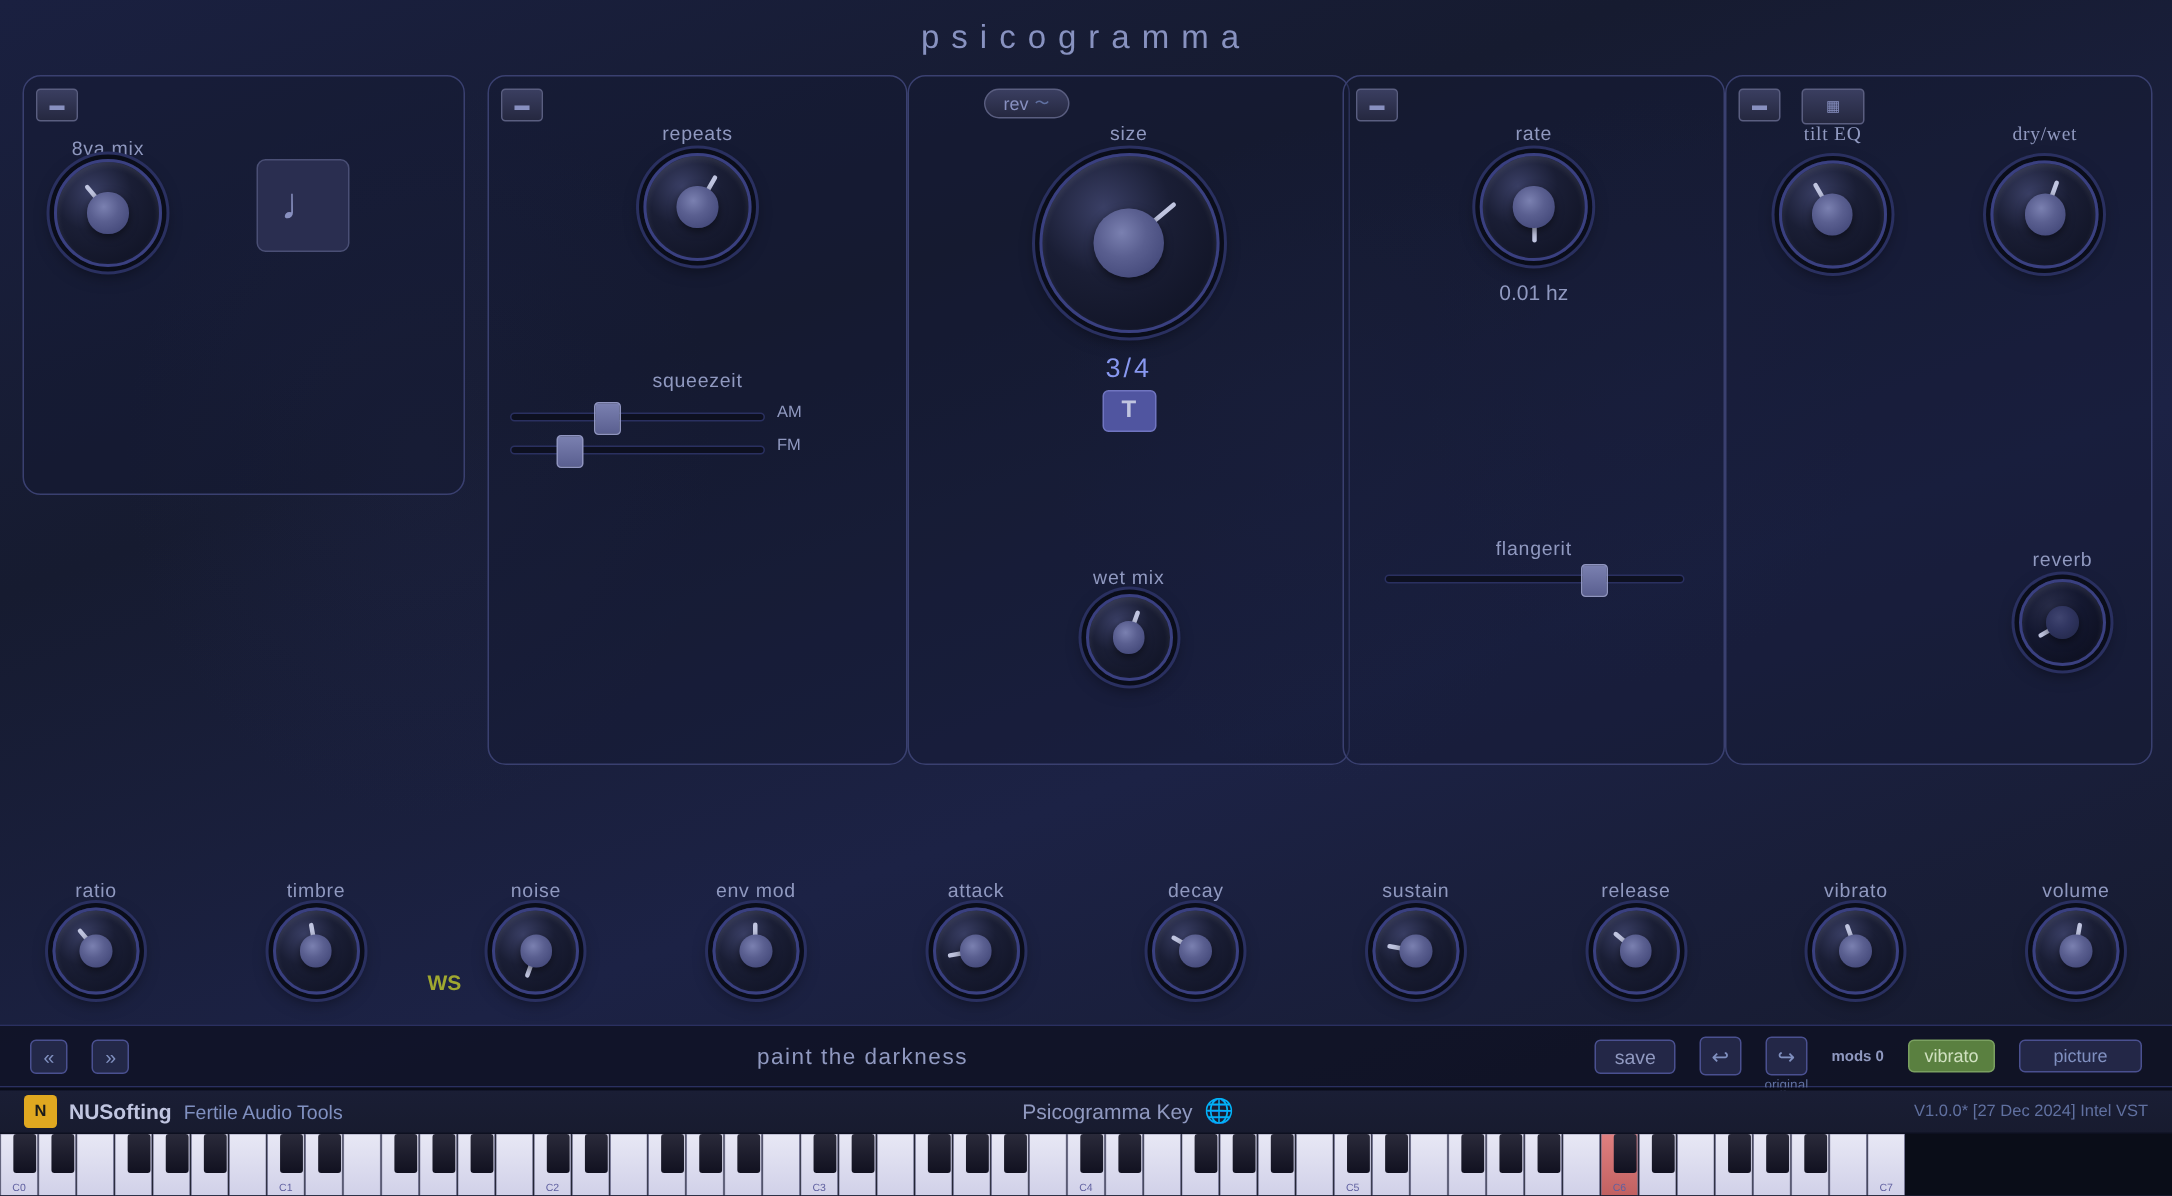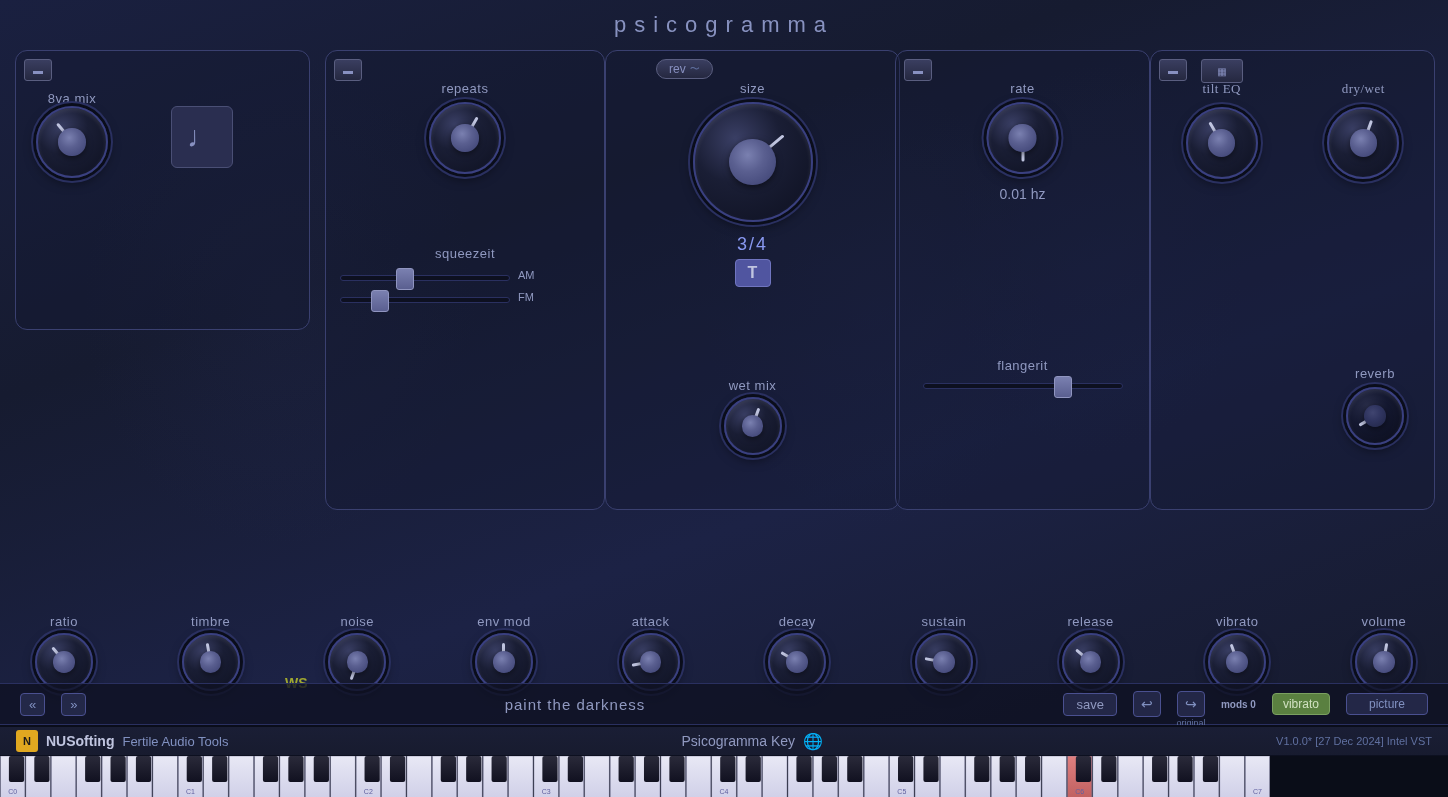--- a/index.html
+++ b/index.html
@@ -603,21 +603,21 @@
         <div class="knob-label">reverb</div>
         <div class="knob-wrapper" style="margin-top:6px;">
           <div class="knob knob-sm knob-dark">
             <div class="knob-indicator" style="transform:rotate(-120deg);"></div>
           </div>
         </div>
       </div>
     </div>
   </div>
 
-  <div class="bottom-row" style="bottom:106px;">
+  <div class="bottom-row" style="bottom:134px;">
     <div class="knob-container">
       <div class="knob-label">ratio</div>
       <div class="knob knob-sm">
         <div class="knob-indicator" style="transform:rotate(-40deg);"></div>
       </div>
     </div>
     <div class="knob-container">
       <div class="knob-label">timbre</div>
       <div class="knob knob-sm">
         <div class="knob-indicator" style="transform:rotate(-10deg);"></div>

